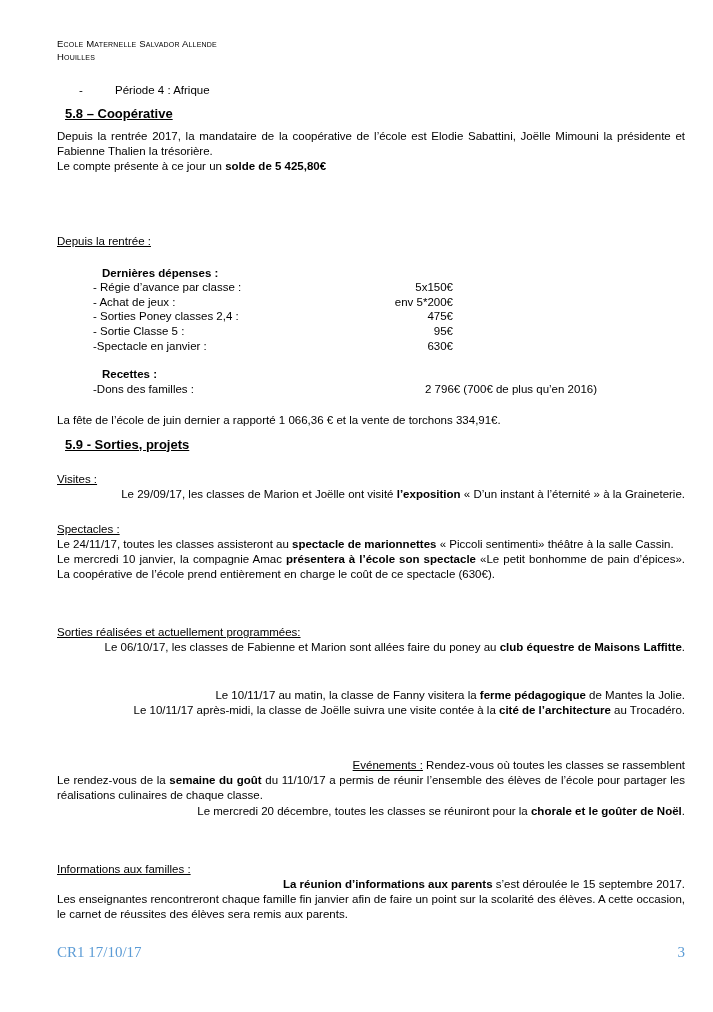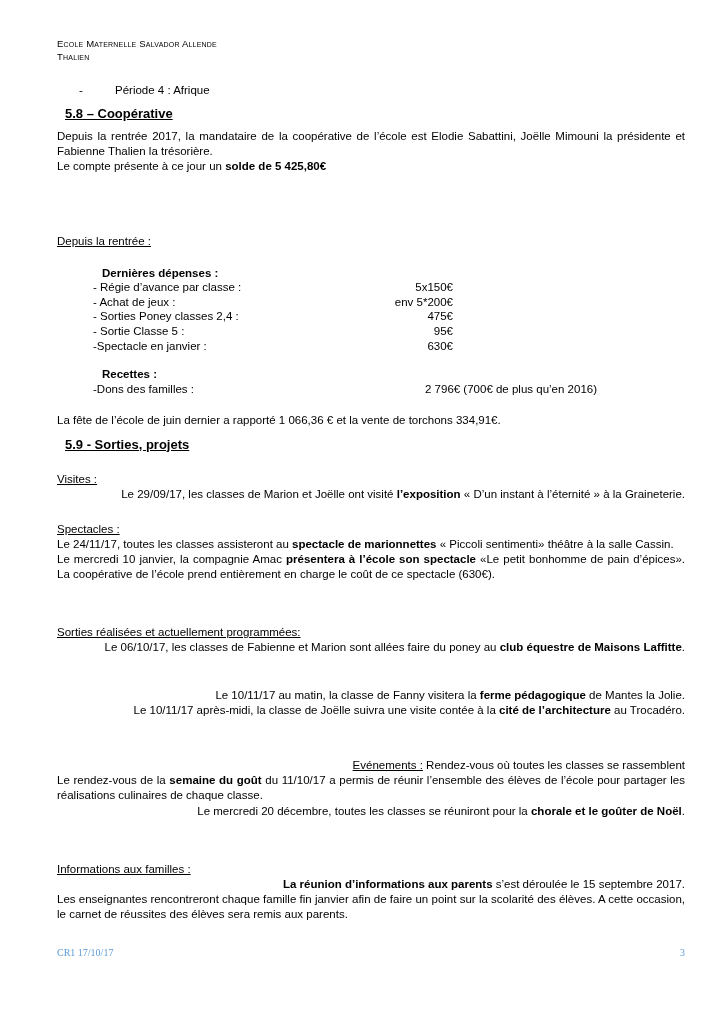--- a/index.html
+++ b/index.html
@@ -137,37 +137,37 @@
   }
   .line-nojust { text-align: right; }
 
   
   .footer {
     position: absolute;
     left: 57px;
     top: 946px;
     width: 628px;
     font-family: "Liberation Serif", serif;
-    font-size: 10px;
+    font-size: 15px;
     color: #5b9bd5;
     line-height: 13px;
   }
   .footer .ref { float: left; }
   .footer .pageno { float: right; }
   .footer::after { content: ""; display: block; clear: both; }
 </style>
 </head>
 <body>
 
 <div class="page">
   <div class="content">
 
     <div class="doc-header">
       <div>Ecole Maternelle Salvador Allende</div>
-      <div>Thalien</div>
+      <div>Houilles</div>
     </div>
 
     <div class="dash-item">
       <span class="dash">-</span>
       <span class="dash-text">Période 4 : Afrique</span>
     </div>
 
     <h2 class="section sec-58">5.8 – Coopérative</h2>
 
     <p class="para mt-intro">Depuis la rentrée 2017, la mandataire de la coopérative de l’école est Elodie Sabattini, Joëlle Mimouni la présidente et Fabienne Thalien la trésorière.</p>

